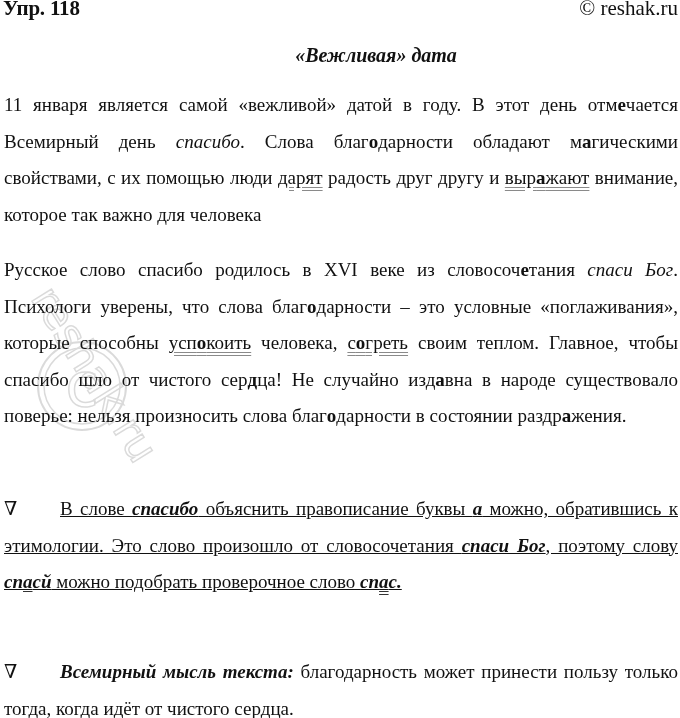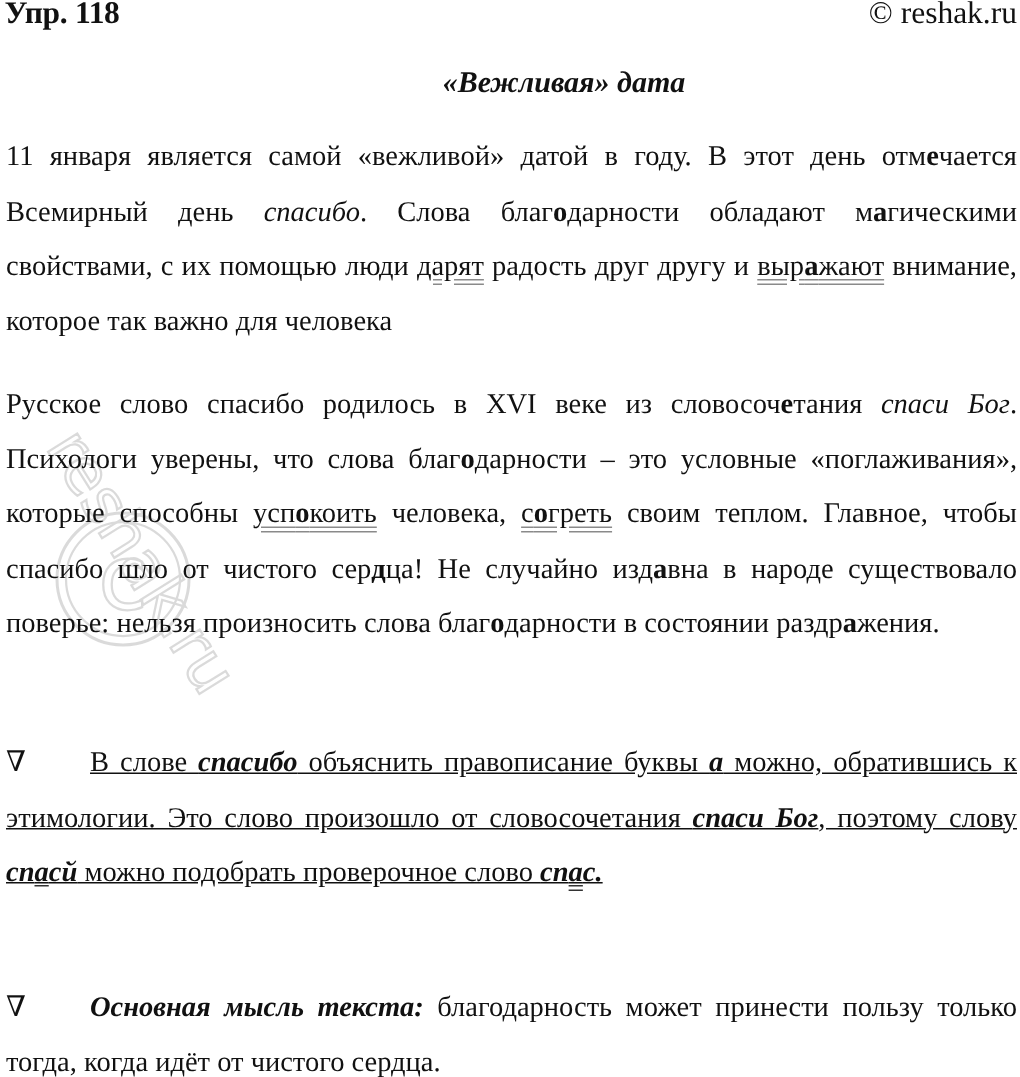--- a/index.html
+++ b/index.html
@@ -118,15 +118,15 @@
     <text x="62" y="138" font-size="60" text-anchor="middle" fill="none" stroke="#bdbdbd" stroke-width="1.5" font-family="DejaVu Sans, sans-serif">c</text>
     <text x="10" y="30" font-size="42" fill="none" stroke="#bdbdbd" stroke-width="1.5" font-family="DejaVu Sans, sans-serif" transform="rotate(58 10 30)">reshak.ru</text>
   </svg>
 
   <p class="para p1"><span>11 января является самой «вежливой» датой в году. В этот день отм</span><span class="b">е</span><span>чается Всемирный день </span><span class="i">спасибо</span><span>. Слова благ</span><span class="b">о</span><span>дарности обладают м</span><span class="b">а</span><span>гическими свойствами, с их помощью люди </span><span class="pred">дарят</span><span> радость друг другу и </span><span class="pred"><span>выр</span><span class="b">а</span><span>жают</span></span><span> внимание, которое так важно для человека</span></p>
 
   <p class="para p2"><span>Русское слово спасибо родилось в XVI веке из словосоч</span><span class="b">е</span><span>тания </span><span class="i">спаси Бог</span><span>. Психологи уверены, что слова благ</span><span class="b">о</span><span>дарности – это условные «поглаживания», которые способны </span><span class="pred"><span>усп</span><span class="b">о</span><span>коить</span></span><span> человека, </span><span class="pred"><span>с</span><span class="b">о</span><span>греть</span></span><span> своим теплом. Главное, чтобы спасибо шло от чистого сер</span><span class="b">д</span><span>ца! Не случайно изд</span><span class="b">а</span><span>вна в народе существовало поверье: нельзя произносить слова благ</span><span class="b">о</span><span>дарности в состоянии раздр</span><span class="b">а</span><span>жения.</span></p>
 
   <p class="para p3"><span class="marker">∇</span><span>В слове </span><span class="bi">спасибо</span><span> объяснить правописание буквы </span><span class="bi">а</span><span> можно, обратившись к этимологии. Это слово произошло от словосочетания </span><span class="bi">спаси Бог</span><span>, поэтому слову </span><span class="bi"><span>сп</span><span class="single-u">а</span><span>сй</span></span><span> можно подобрать проверочное слово </span><span class="bi"><span>сп</span><span class="double-u">а</span><span>с.</span></span></p>
 
-  <p class="para p4"><span class="marker">∇</span><span class="bi">Основная мысль текста:</span><span> благодарность может принести пользу только тогда, когда идёт от чистого сердца.</span></p>
+  <p class="para p4"><span class="marker">∇</span><span class="bi">Всемирный мысль текста:</span><span> благодарность может принести пользу только тогда, когда идёт от чистого сердца.</span></p>
 
 </div>
 
 </body></html>

